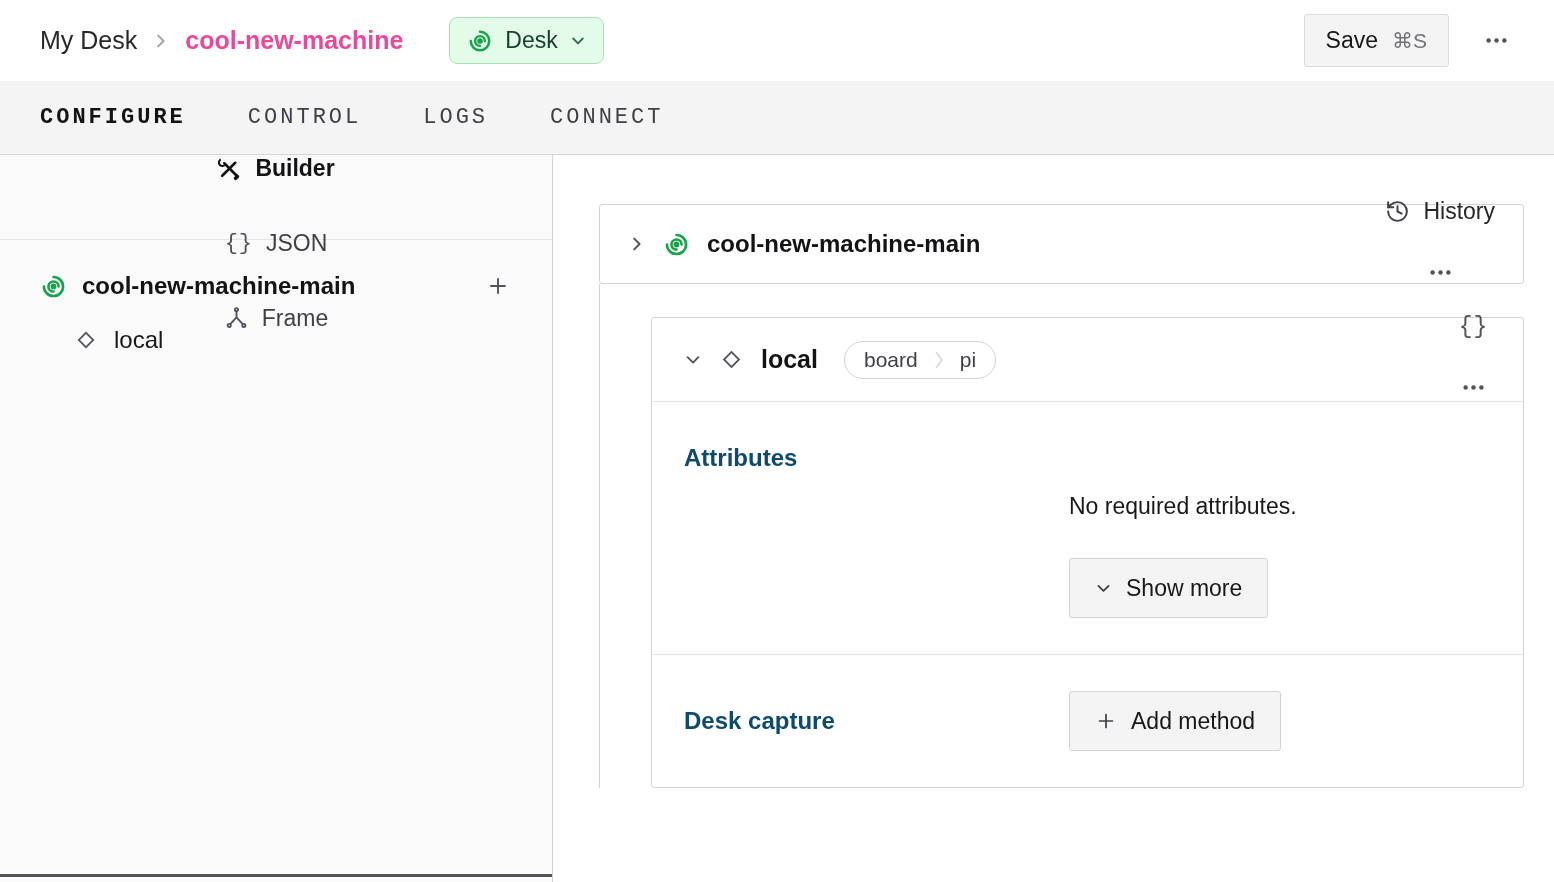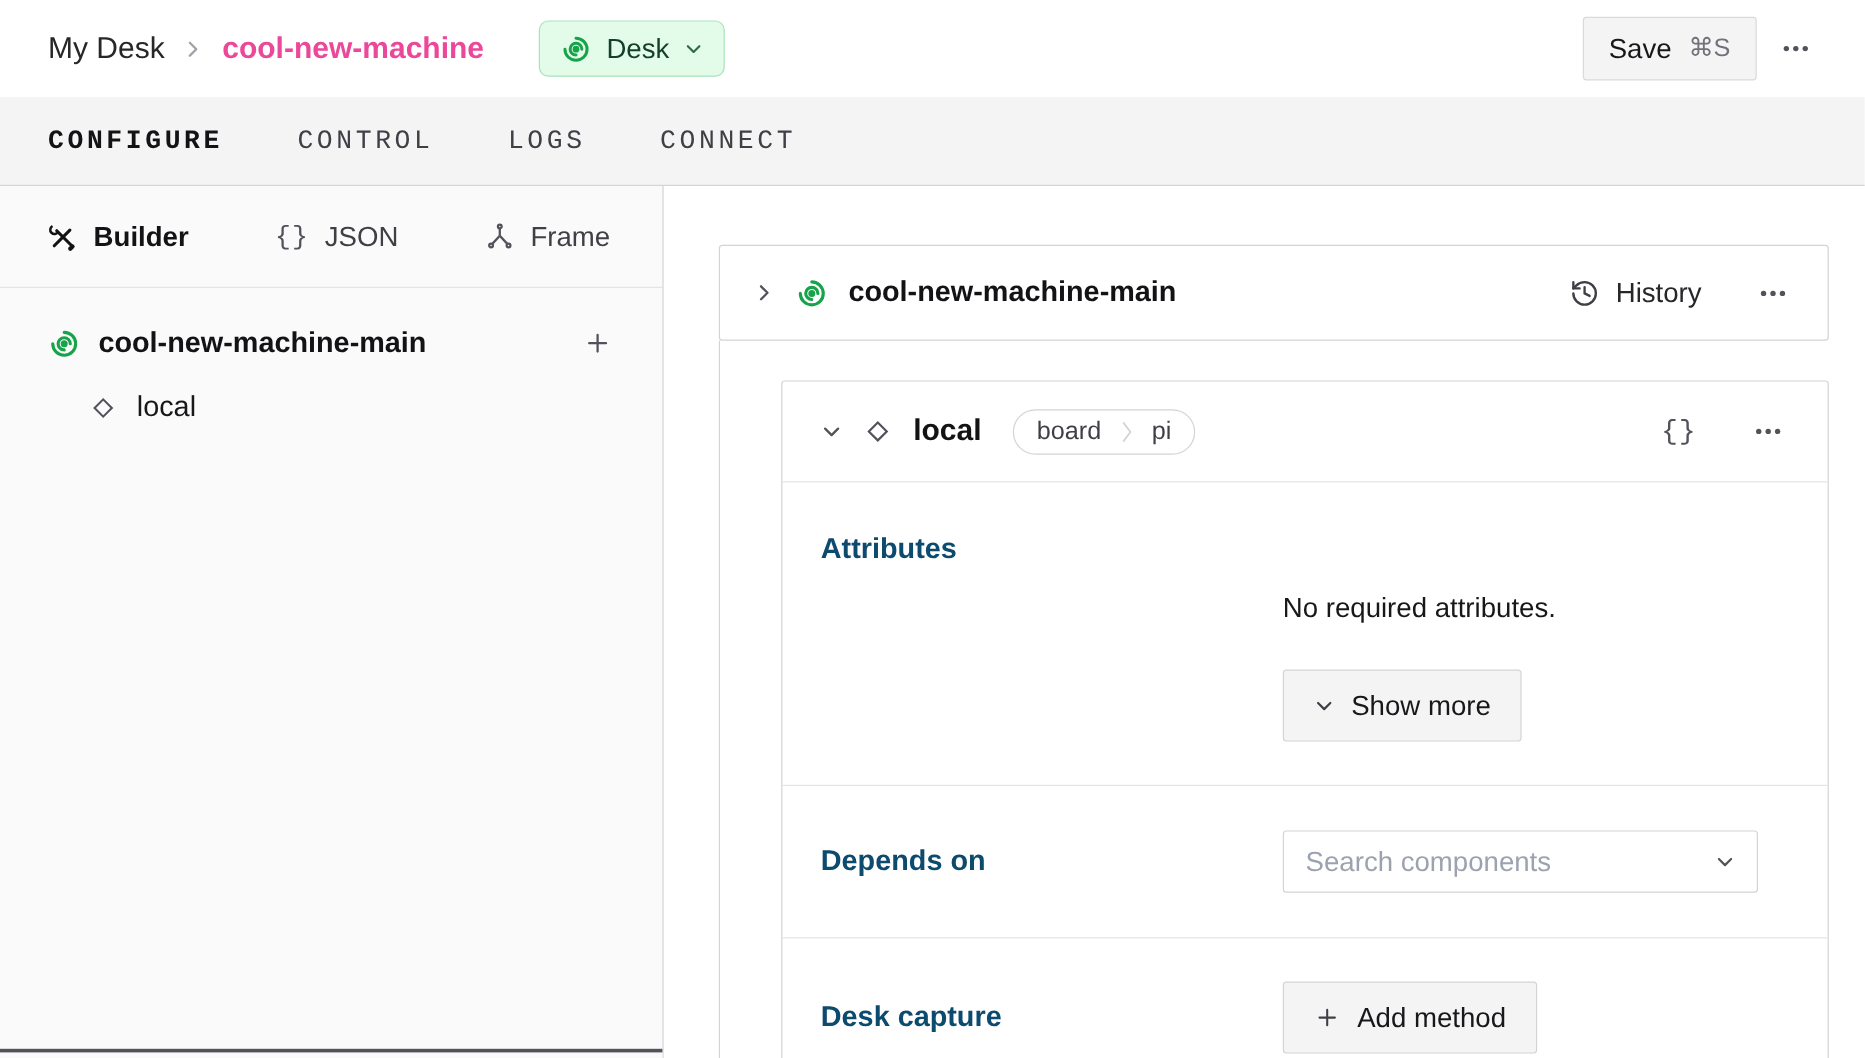--- a/index.html
+++ b/index.html
@@ -21,21 +21,21 @@
   .crumb.current { font-weight: 700; color: #ec4899; }
 
   .live-badge {
     margin-left: 46px; display: flex; align-items: center; gap: 12px;
     height: 47px; padding: 0 17px; border-radius: 8px;
     background: var(--live-bg, #E3FBE9); border: 1px solid var(--live-border, #A8E3B8);
     font-size: 23px; color: var(--live-text, #17402B); cursor: pointer;
   }
   .live-badge .chev { color: #2F6B45; }
 
-  .topbar-right { margin-left: auto; display: flex; align-items: center; gap: 15px; }
+  .topbar-right { margin-left: auto; display: flex; align-items: center; gap: 30px; }
   .save-btn {
     display: flex; align-items: center; gap: 14px; height: 53px; padding: 0 21px;
     background: #F4F4F5; border: 1px solid #D9D9DE; border-radius: 3px;
     font-size: 23px; color: #18181B; cursor: pointer;
   }
   .save-btn .shortcut { color: #71717A; font-size: 21px; }
   .dots { background: none; border: none; color: #52525B; cursor: pointer; display: flex; align-items: center; padding: 4px; }
 
   
   .tabbar {
@@ -45,21 +45,21 @@
     font-size: 22px; letter-spacing: 3px; color: #3F3F46;
   }
   .tab { cursor: pointer; white-space: nowrap; }
   .tab.active { font-weight: 700; color: #131316; }
 
   
   .content { display: flex; height: 727px; }
 
   
   .sidebar { position: relative; width: 553px; flex: 0 0 553px; background: #FAFAFA; border-right: 1px solid #D4D4D8; }
-  .view-switch { height: 85px; display: flex; align-items: center; gap: 72px; padding: 0 40px; border-bottom: 1px solid #E4E4E7; }
+  .view-switch { height: 85px; display: flex; align-items: center; gap: 48px; padding: 0 40px; border-bottom: 1px solid #E4E4E7; flex-direction: column; }
   .view { display: flex; align-items: center; gap: 13px; font-size: 23px; color: #3F3F46; cursor: pointer; }
   .view .icon { color: #52525B; }
   .view.active { font-weight: 700; color: #131316; }
   .view.active .icon { color: #131316; }
   .braces-glyph { font-family: "Liberation Mono", "DejaVu Sans Mono", monospace; letter-spacing: 1px; font-size: 22px; }
 
   .tree { padding: 32px 40px 0 40px; }
   .tree-root-row { display: flex; align-items: center; gap: 15px; cursor: pointer; }
   .tree-root-label { font-size: 24px; font-weight: 700; color: #131316; }
   .tree-root-row .plus { margin-left: auto; background: none; border: none; color: #52525B; cursor: pointer; display: flex; padding: 2px; }
@@ -69,21 +69,21 @@
 
   
   .main { flex: 1; padding: 49px 30px 0 46px; background: #fff; overflow: hidden; }
 
   .machine-card {
     height: 80px; border: 1px solid #D4D4D8; border-radius: 3px; background: #fff;
     display: flex; align-items: center; padding: 0 28px; gap: 17px;
   }
   .chev { color: #52525B; }
   .card-title { font-size: 24px; font-weight: 700; color: #131316; }
-  .card-right { margin-left: auto; display: flex; align-items: center; gap: 42px; }
+  .card-right { margin-left: auto; display: flex; align-items: center; gap: 30px; flex-direction: column; }
   .history-btn { display: flex; align-items: center; gap: 13px; background: none; border: none; font-size: 23px; color: #27272A; cursor: pointer; }
   .history-btn .icon { color: #3F3F46; }
 
   .indent-wrap { border-left: 1px solid #D4D4D8; padding: 33px 0 0 51px; }
 
   .component-card { border: 1px solid #D4D4D8; border-radius: 3px; background: #fff; }
   .comp-header { height: 84px; display: flex; align-items: center; gap: 16px; padding: 0 32px; border-bottom: 1px solid #E4E4E7; }
   .comp-title { font-size: 25px; font-weight: 700; color: #131316; }
   .type-badge {
     margin-left: 10px; display: flex; align-items: center; gap: 13px;
@@ -310,33 +310,20 @@
                 <span class="icon">
                   <svg width="17" height="17" viewBox="0 0 16 16" fill="none" stroke="currentColor" stroke-width="1.7" stroke-linecap="round" stroke-linejoin="round">
                       <path d="M3.2 5.5 8 10.3 12.8 5.5"></path>
                     </svg>
                 </span>
                 <span>Show more</span>
               </button>
             </div>
           </div>
 
-          <div class="section depends">
-            <div class="sec-label">Depends on</div>
-            <div class="sec-content">
-              <div class="select">
-                <span class="placeholder">Search components</span>
-                <span class="icon chev">
-                  <svg width="17" height="17" viewBox="0 0 16 16" fill="none" stroke="currentColor" stroke-width="1.7" stroke-linecap="round" stroke-linejoin="round">
-                      <path d="M3.2 5.5 8 10.3 12.8 5.5"></path>
-                    </svg>
-                </span>
-              </div>
-            </div>
-          </div>
 
           <div class="section capture">
             <div class="sec-label">Desk capture</div>
             <div class="sec-content">
               <button class="gray-btn">
                 <span class="icon">
                   <svg width="22" height="22" viewBox="0 0 24 24" fill="none" stroke="currentColor" stroke-width="1.9" stroke-linecap="round">
                       <path d="M12 5v14M5 12h14"></path>
                     </svg>
                 </span>

